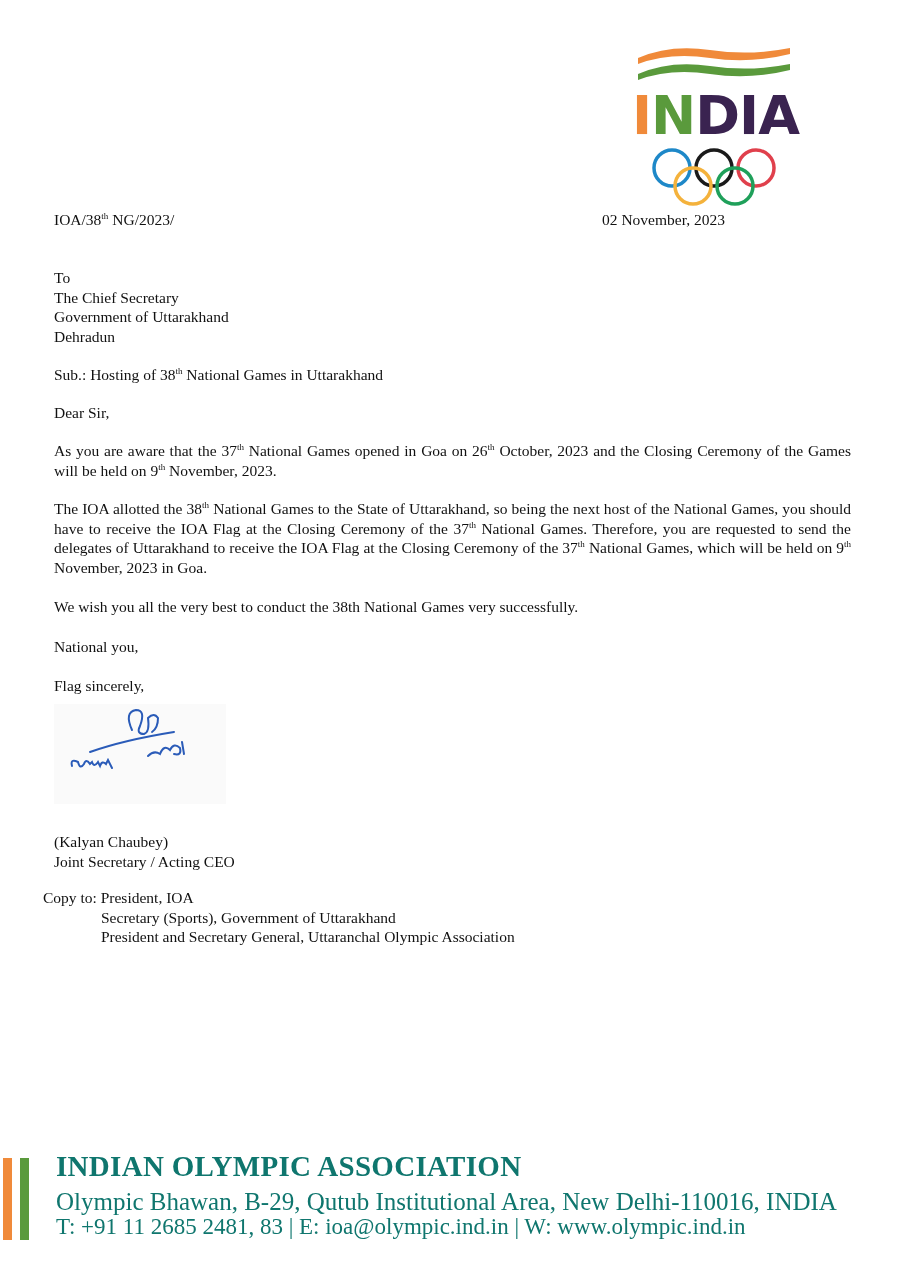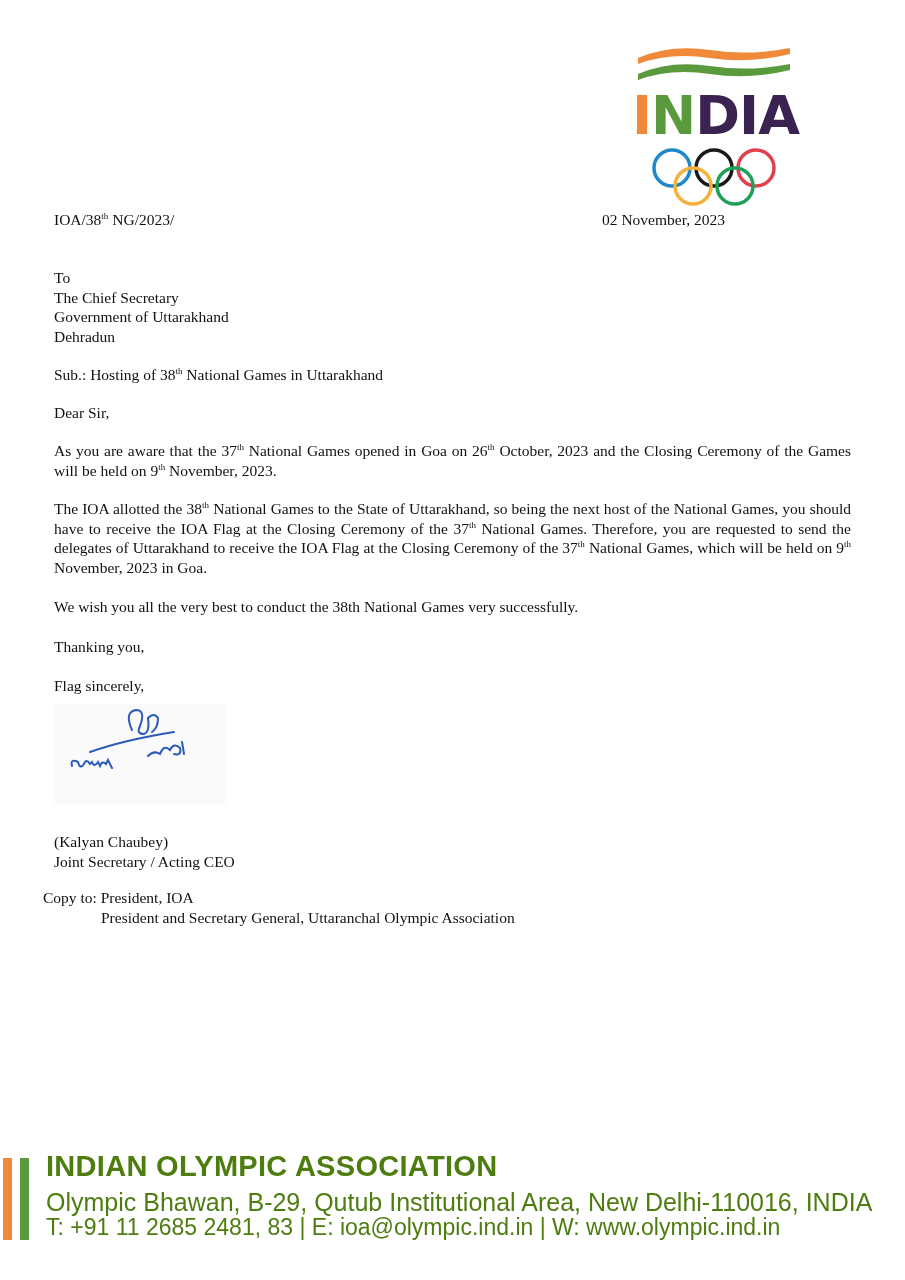--- a/index.html
+++ b/index.html
@@ -23,21 +23,21 @@
   #thanks { left: 54px; top: 637px; }
   #sincerely { left: 54px; top: 676px; }
   #signature { left: 54px; top: 704px; width: 172px; height: 100px; background: #fafafa; }
   #signer { left: 54px; top: 832px; }
   #copyto { left: 43px; top: 888px; }
   .indent { padding-left: 58px; }
   #footer { left: 0; top: 1150px; width: 905px; height: 100px; }
   .bar { position: absolute; width: 9px; }
   #bar-orange { left: 3px; top: 8px; height: 82px; background: #f08a3a; }
   #bar-green { left: 20px; top: 8px; height: 82px; background: #5a9a3c; }
-  .foot { position: absolute; left: 46px; font-family: Liberation Sans, sans-serif; color: #4d7c0f; }
+  .foot { position: absolute; left: 56px; font-family: Liberation Serif, serif; color: #0f766e; }
   #foot-title { top: 0px; font-size: 29px; font-weight: bold; letter-spacing: 0.3px; }
   #foot-addr { top: 38px; font-size: 25px; }
   #foot-contact { top: 64px; font-size: 23px; }
 </style>
 </head>
 <body>
 
 <div id="logo" class="abs">
   <svg width="170" height="170" viewBox="0 0 170 170">
     <path d="M8 22 Q40 8 80 14 Q120 20 160 12 L160 18 Q120 28 80 22 Q40 16 8 28 Z" fill="#f08a3a"></path>
@@ -68,39 +68,40 @@
 <div id="sub" class="abs txt"><span>Sub.: Hosting of 38</span><sup>th</sup><span> National Games in Uttarakhand</span></div>
 
 <div id="salutation" class="abs txt">Dear Sir,</div>
 
 <div id="p1" class="abs txt para"><span>As you are aware that the 37</span><sup>th</sup><span> National Games opened in Goa on 26</span><sup>th</sup><span> October, 2023 and the Closing Ceremony of the Games will be held on 9</span><sup>th</sup><span> November, 2023.</span></div>
 
 <div id="p2" class="abs txt para"><span>The IOA allotted the 38</span><sup>th</sup><span> National Games to the State of Uttarakhand, so being the next host of the National Games, you should have to receive the IOA Flag at the Closing Ceremony of the 37</span><sup>th</sup><span> National Games. Therefore, you are requested to send the delegates of Uttarakhand to receive the IOA Flag at the Closing Ceremony of the 37</span><sup>th</sup><span> National Games, which will be held on 9</span><sup>th</sup><span> November, 2023 in Goa.</span></div>
 
 <div id="p3" class="abs txt para">We wish you all the very best to conduct the 38th National Games very successfully.</div>
 
-<div id="thanks" class="abs txt">Thanking you,</div>
+<div id="thanks" class="abs txt">National you,</div>
 <div id="sincerely" class="abs txt">Flag sincerely,</div>
 
 <div id="signature" class="abs">
   <svg width="172" height="100" viewBox="0 0 172 100" fill="none" stroke="#2a5bb8" stroke-width="2" stroke-linecap="round">
     <path d="M78 26 Q70 8 82 6 Q92 6 86 22 Q82 30 90 30 Q96 28 94 14 Q100 8 104 14 Q104 24 98 28"></path>
     <path d="M36 48 Q70 36 120 28"></path>
     <path d="M18 62 Q16 54 24 58 Q26 66 30 60 Q32 54 36 60 L38 58 Q40 64 44 58 L46 62 Q48 56 52 60 L54 56 L58 64"></path>
     <path d="M94 52 Q100 46 106 50 Q110 40 116 46 Q120 38 126 44 Q128 52 120 50 M128 38 L130 50"></path>
   </svg>
 </div>
 
 <div id="signer" class="abs txt">
   <div>(Kalyan Chaubey)</div>
   <div>Joint Secretary / Acting CEO</div>
 </div>
 
 <div id="copyto" class="abs txt">
   <div><span>Copy to: </span><span>President, IOA</span></div>
+  <div class="indent">Secretary (Sports), Government of Uttarakhand</div>
   <div class="indent">President and Secretary General, Uttaranchal Olympic Association</div>
 </div>
 
 <div id="footer" class="abs">
   <div id="bar-orange" class="bar"></div>
   <div id="bar-green" class="bar"></div>
   <div id="foot-title" class="foot">INDIAN OLYMPIC ASSOCIATION</div>
   <div id="foot-addr" class="foot">Olympic Bhawan, B-29, Qutub Institutional Area, New Delhi-110016, INDIA</div>
   <div id="foot-contact" class="foot">T: +91 11 2685 2481, 83 | E: ioa@olympic.ind.in | W: www.olympic.ind.in</div>
 </div>

